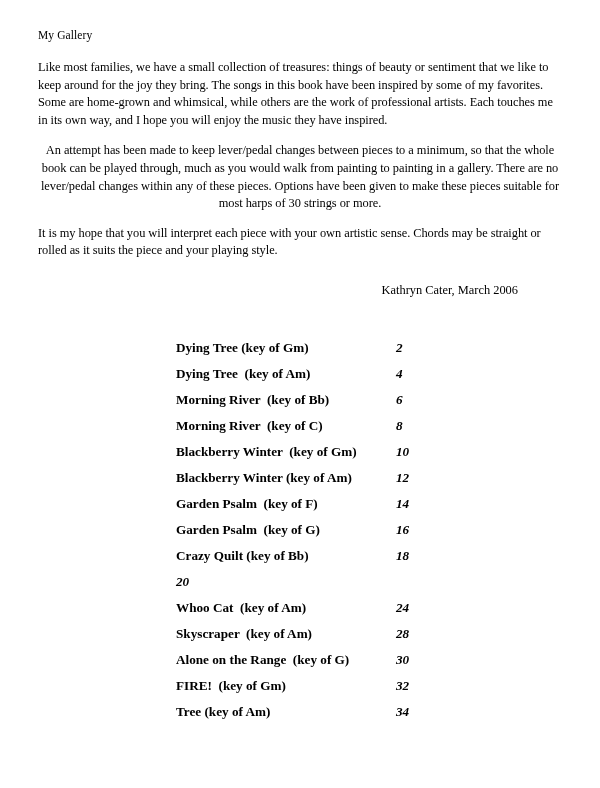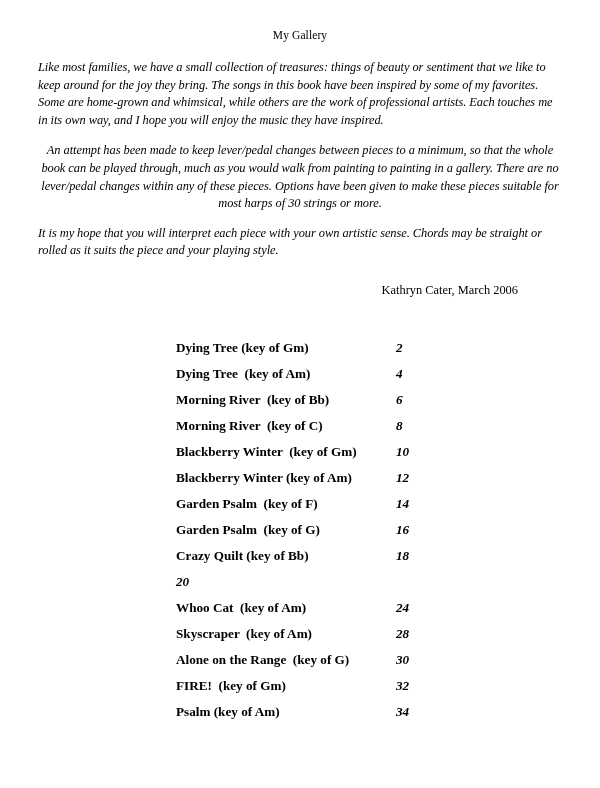--- a/index.html
+++ b/index.html
@@ -20,29 +20,27 @@
     width: 600px;
     height: 788px;
     box-sizing: border-box;
     padding: 28px 38px 10px 38px;
   }
   .gallery-title {
     font-size: 11.5px;
     line-height: 1.3;
     margin-bottom: 16px;
     letter-spacing: 0.1px;
-    text-align: center;
   }
   .intro p {
     margin: 0 0 13px 0;
     font-size: 12.4px;
     line-height: 1.42;
     text-align: left;
     letter-spacing: -0.05px;
-    font-style: italic;
   }
   .intro p.tight {
     margin-bottom: 12px;
     text-align: center;
   }
   .signature {
     margin-top: 23px;
     font-size: 12.4px;
     text-align: right;
     padding-right: 44px;
@@ -133,18 +131,18 @@
     </div>
     <div class="toc-row">
       <span class="toc-title">Alone on the Range  (key of G)</span>
       <span class="toc-page">30</span>
     </div>
     <div class="toc-row">
       <span class="toc-title">FIRE!  (key of Gm)</span>
       <span class="toc-page">32</span>
     </div>
     <div class="toc-row">
-      <span class="toc-title">Psalm (key of Am)</span>
+      <span class="toc-title">Tree (key of Am)</span>
       <span class="toc-page">34</span>
     </div>
   </div>
 
 </div>
 
 </body></html>

